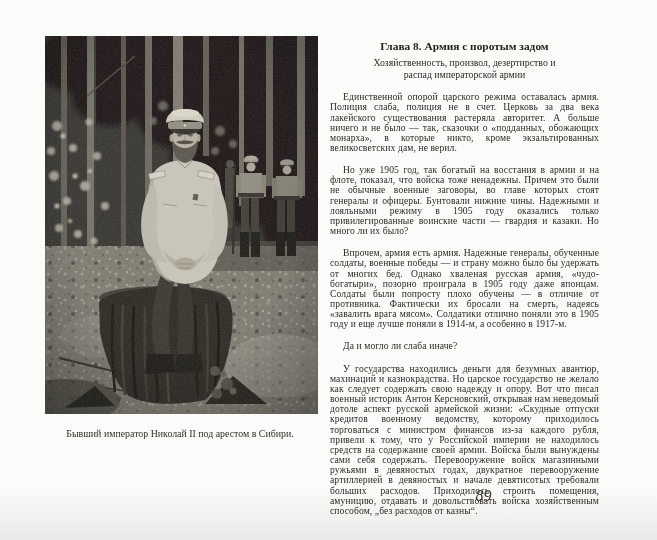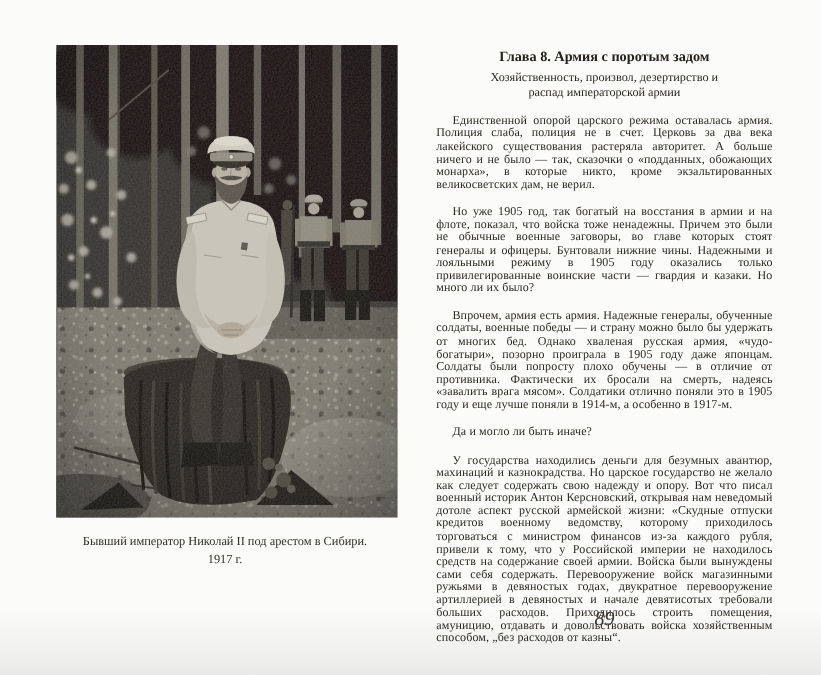--- a/index.html
+++ b/index.html
@@ -6,21 +6,21 @@
   .spread{
     position:relative;width:657px;height:540px;overflow:hidden;
     font-family:"Liberation Serif",serif;color:#2e2a23;
     background:linear-gradient(180deg,#fbfbf9 0%,#fbfbf9 90%,#f1f1ef 96%,#e9e9e7 100%);
   }
   
   .photo{position:absolute;left:45px;top:36px;width:273px;height:378px;display:block;}
   .caption{position:absolute;left:30px;top:427px;width:300px;text-align:center;
            font-size:9.9px;line-height:13.5px;color:#332f28;}
   
-  .rightcol{position:absolute;left:337px;top:40px;width:293px;}
+  .rightcol{position:absolute;left:318px;top:40px;width:293px;}
   .chapter-title{margin:0 0 5px 0;font-size:11.4px;font-weight:bold;text-align:center;color:#26221b;}
   .chapter-subtitle{margin:0 auto 9px auto;max-width:212px;
                     font-size:9.8px;line-height:11.6px;text-align:center;}
   .rightcol p{margin:12px;font-size:9.6px;line-height:10.15px;text-align:justify;
               text-indent:13px;letter-spacing:0.1px;}
   .pagenum{position:absolute;left:337px;top:487px;width:293px;text-align:center;
            font-style:italic;font-size:16px;color:#3a362f;}
 </style>
 </head>
 <body>
@@ -220,29 +220,28 @@
         <path d="M121 87 C121 78 129 73 140 73 C151 73 159 78 159 87 C152 83 128 83 121 87 Z" fill="#d0ccbf"></path>
         <ellipse cx="140" cy="77" rx="14" ry="4" fill="#dcd8cb"></ellipse>
       </g>
 
       <rect width="273" height="378" fill="url(#vig)"></rect>
       <rect width="273" height="378" filter="url(#grain)"></rect>
     </svg>
 
     <div class="caption">
       <div>Бывший император Николай II под арестом в Сибири.</div>
-      <div>1917 г.</div>
     </div>
   </div>
 
   <div class="rightcol">
     <h1 class="chapter-title">Глава 8. Армия с поротым задом</h1>
     <div class="chapter-subtitle">Хозяйственность, произвол, дезертирство и распад императорской армии</div>
     <p>Единственной опорой царского режима оставалась армия. Полиция слаба, полиция не в счет. Церковь за два века лакейского существования растеряла авторитет. А больше ничего и не было — так, сказочки о «подданных, обожающих монарха», в которые никто, кроме экзальтированных великосветских дам, не верил.</p>
     <p>Но уже 1905 год, так богатый на восстания в армии и на флоте, показал, что войска тоже ненадежны. Причем это были не обычные военные заговоры, во главе которых стоят генералы и офицеры. Бунтовали нижние чины. Надежными и лояльными режиму в 1905 году оказались только привилегированные воинские части — гвардия и казаки. Но много ли их было?</p>
     <p>Впрочем, армия есть армия. Надежные генералы, обученные солдаты, военные победы — и страну можно было бы удержать от многих бед. Однако хваленая русская армия, «чудо-богатыри», позорно проиграла в 1905 году даже японцам. Солдаты были попросту плохо обучены — в отличие от противника. Фактически их бросали на смерть, надеясь «завалить врага мясом». Солдатики отлично поняли это в 1905 году и еще лучше поняли в 1914-м, а особенно в 1917-м.</p>
-    <p>Да и могло ли быть иначе?</p>
+    <p>Да и могло ли слаба иначе?</p>
     <p>У государства находились деньги для безумных авантюр, махинаций и казнокрадства. Но царское государство не желало как следует содержать свою надежду и опору. Вот что писал военный историк Антон Керсновский, открывая нам неведомый дотоле аспект русской армейской жизни: «Скудные отпуски кредитов военному ведомству, которому приходилось торговаться с министром финансов из-за каждого рубля, привели к тому, что у Российской империи не находилось средств на содержание своей армии. Войска были вынуждены сами себя содержать. Перевооружение войск магазинными ружьями в девяностых годах, двукратное перевооружение артиллерией в девяностых и начале девятисотых требовали больших расходов. Приходилось строить помещения, амуницию, отдавать и довольствовать войска хозяйственным способом, „без расходов от казны“.</p>
   </div>
 
   <div class="pagenum">89</div>
 
 </div>
 
 </body></html>

